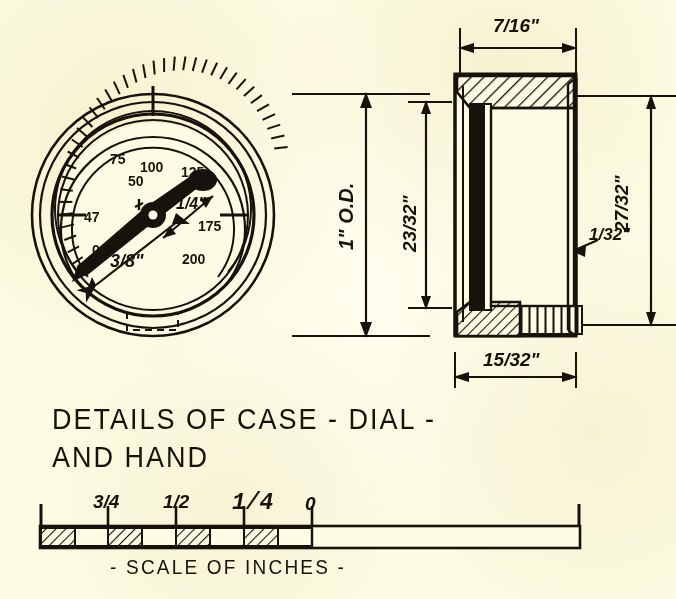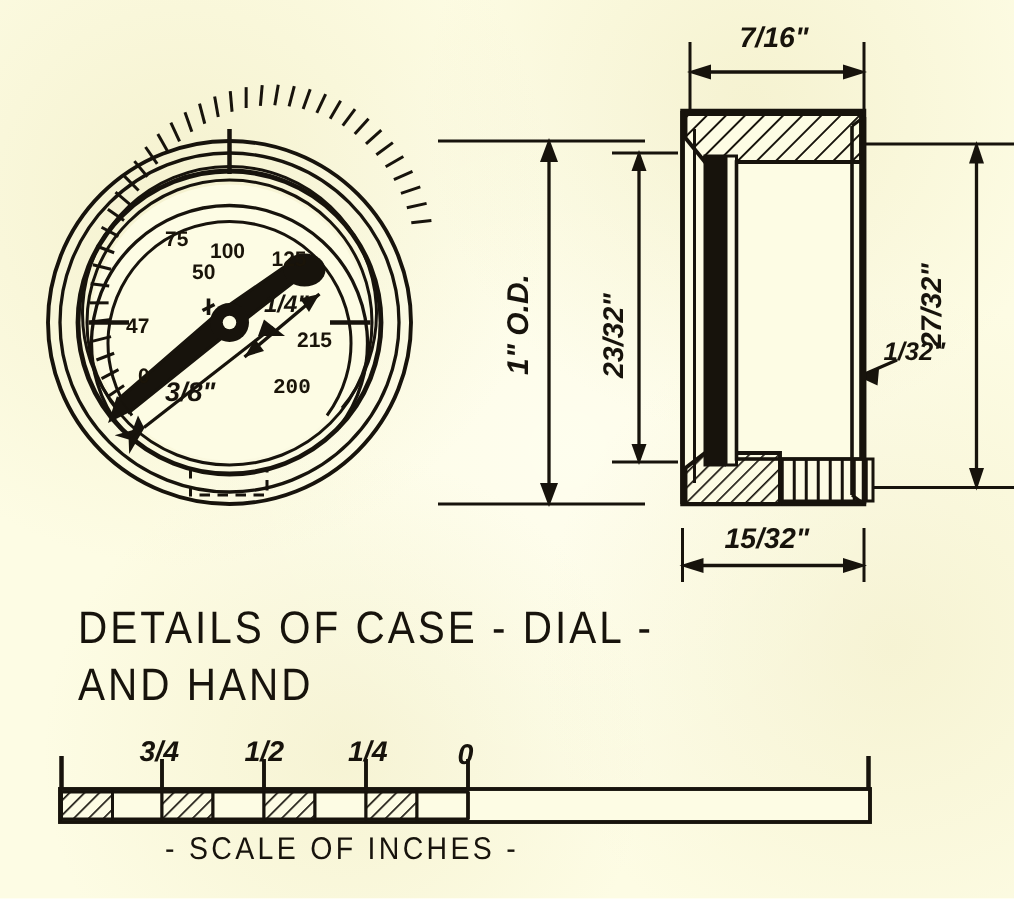--- a/index.html
+++ b/index.html
@@ -296,22 +296,22 @@
       <line x1="312" y1="528" x2="312" y2="546" stroke="#17130c" stroke-width="2.4"></line>
     </g>
   </svg>
 
   <span class="txt dialnum" style="left:92px;  top:243px;">0</span>
   <span class="txt dialnum" style="left:84px;  top:210px;">47</span>
   <span class="txt dialnum" style="left:88px;  top:174px;margin-left:40px;">50</span>
   <span class="txt dialnum" style="left:110px; top:152px;text-align:right;">75</span>
   <span class="txt dialnum" style="left:140px; top:136px;margin-top:24px;">100</span>
   <span class="txt dialnum" style="left:181px; top:153px;margin-top:12px;">125</span>
-  <span class="txt dialnum" style="left:198px; top:219px;">215</span>
-  <span class="txt dialnum" style="left:182px; top:252px;font-family:Liberation Mono, monospace;">200</span>
+  <span class="txt dialnum" style="left:198px; top:219px;">175</span>
+  <span class="txt dialnum" style="left:182px; top:252px;">200</span>
 
   <span class="txt dim" style="left:110px; top:252px; font-size:18px;">3/8"</span>
   <span class="txt dim" style="left:176px; top:196px; font-size:16px;">1/4"</span>
 
   <span class="txt dim" style="left:493px; top:16px; font-size:19px;">7/16"</span>
 
   <span class="txt dim rot-90" style="left:336px; top:250px; font-size:20px;">1" O.D.</span>
 
   <span class="txt dim rot-90" style="left:400px; top:252px; font-size:19px;">23/32"</span>
 
@@ -319,18 +319,18 @@
 
   <span class="txt dim" style="left:589px; top:226px; font-size:17px;">1/32"</span>
 
   <span class="txt dim" style="left:483px; top:350px; font-size:19px;">15/32"</span>
 
   <span class="txt caption" style="left:52px; top:404px;">DETAILS  OF  CASE -  DIAL -</span>
   <span class="txt caption" style="left:52px; top:442px;">AND  HAND</span>
 
   <span class="txt dim" style="left:93px;  top:492px; font-size:19px;">3/4</span>
   <span class="txt dim" style="left:163px; top:492px; font-size:19px;">1/2</span>
-  <span class="txt dim" style="left:232px; top:492px; font-size:19px;">1/4</span>
+  <span class="txt dim" style="left:232px; top:492px; font-size:23px;font-family:Liberation Mono, monospace;">1/4</span>
   <span class="txt dim" style="left:305px; top:494px; font-size:19px;">0</span>
 
   <span class="txt scalecap" style="left:110px; top:556px;">-  SCALE   OF   INCHES -</span>
 
 </div>
 
 </body></html>

